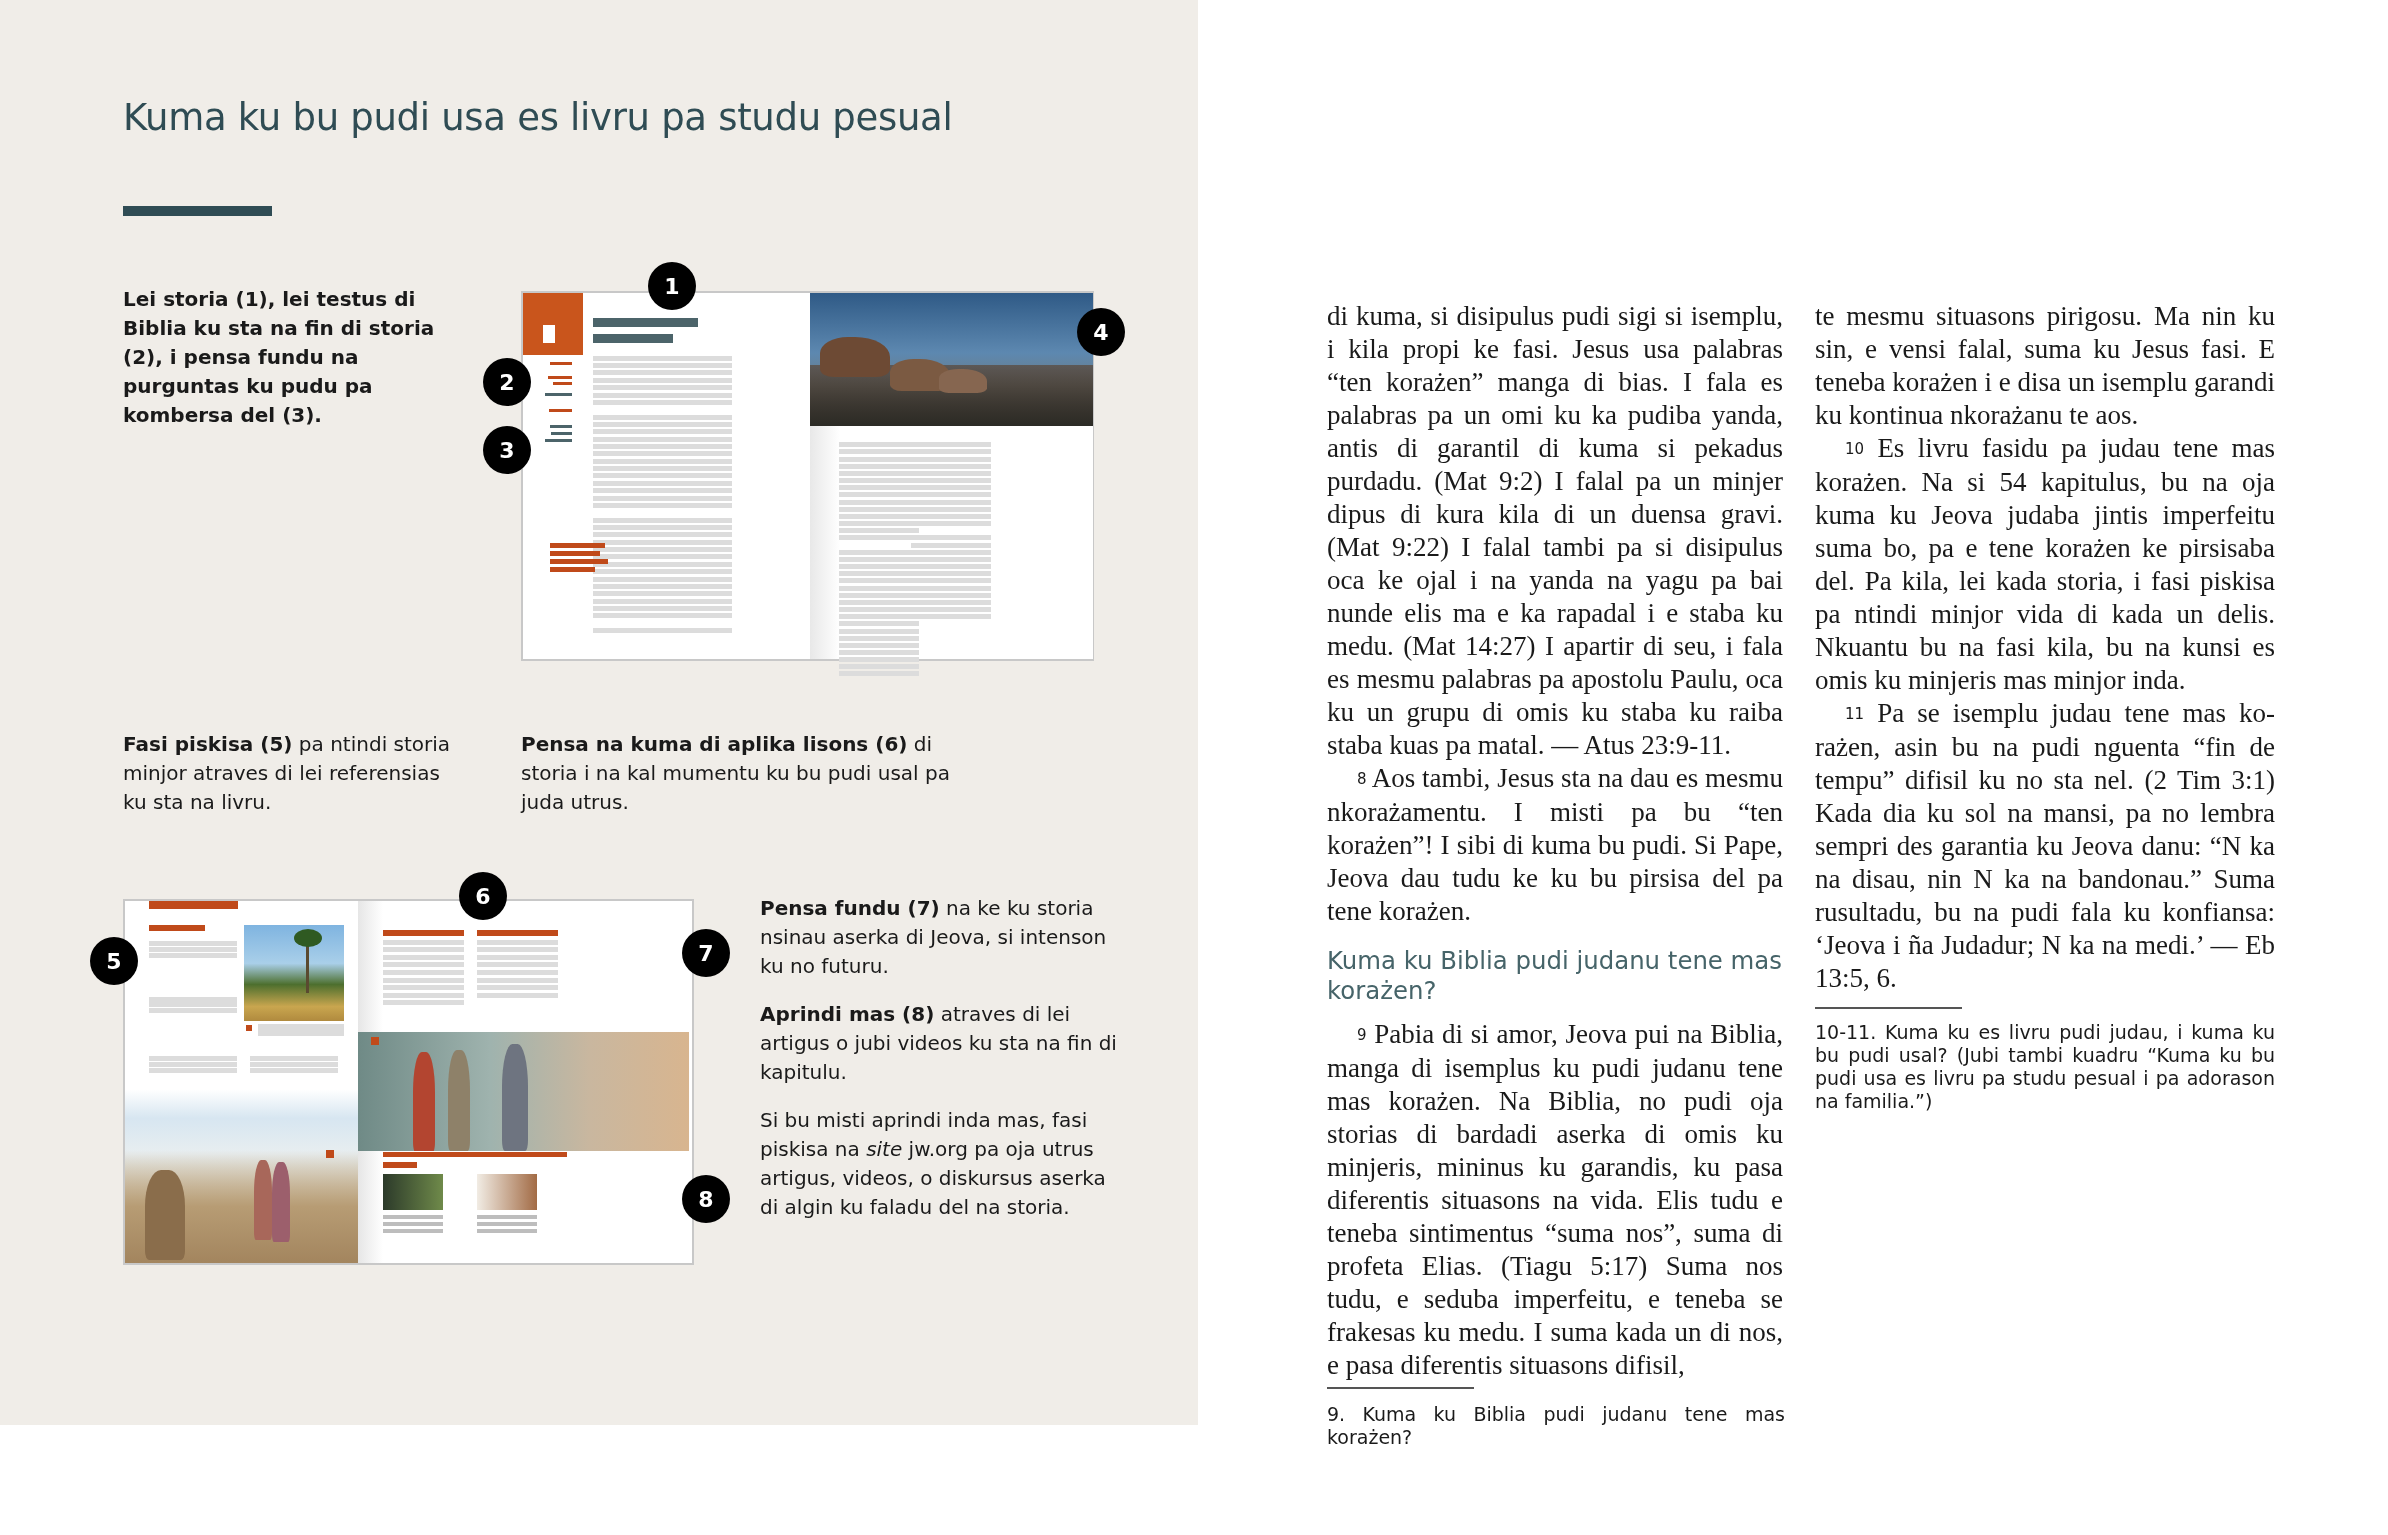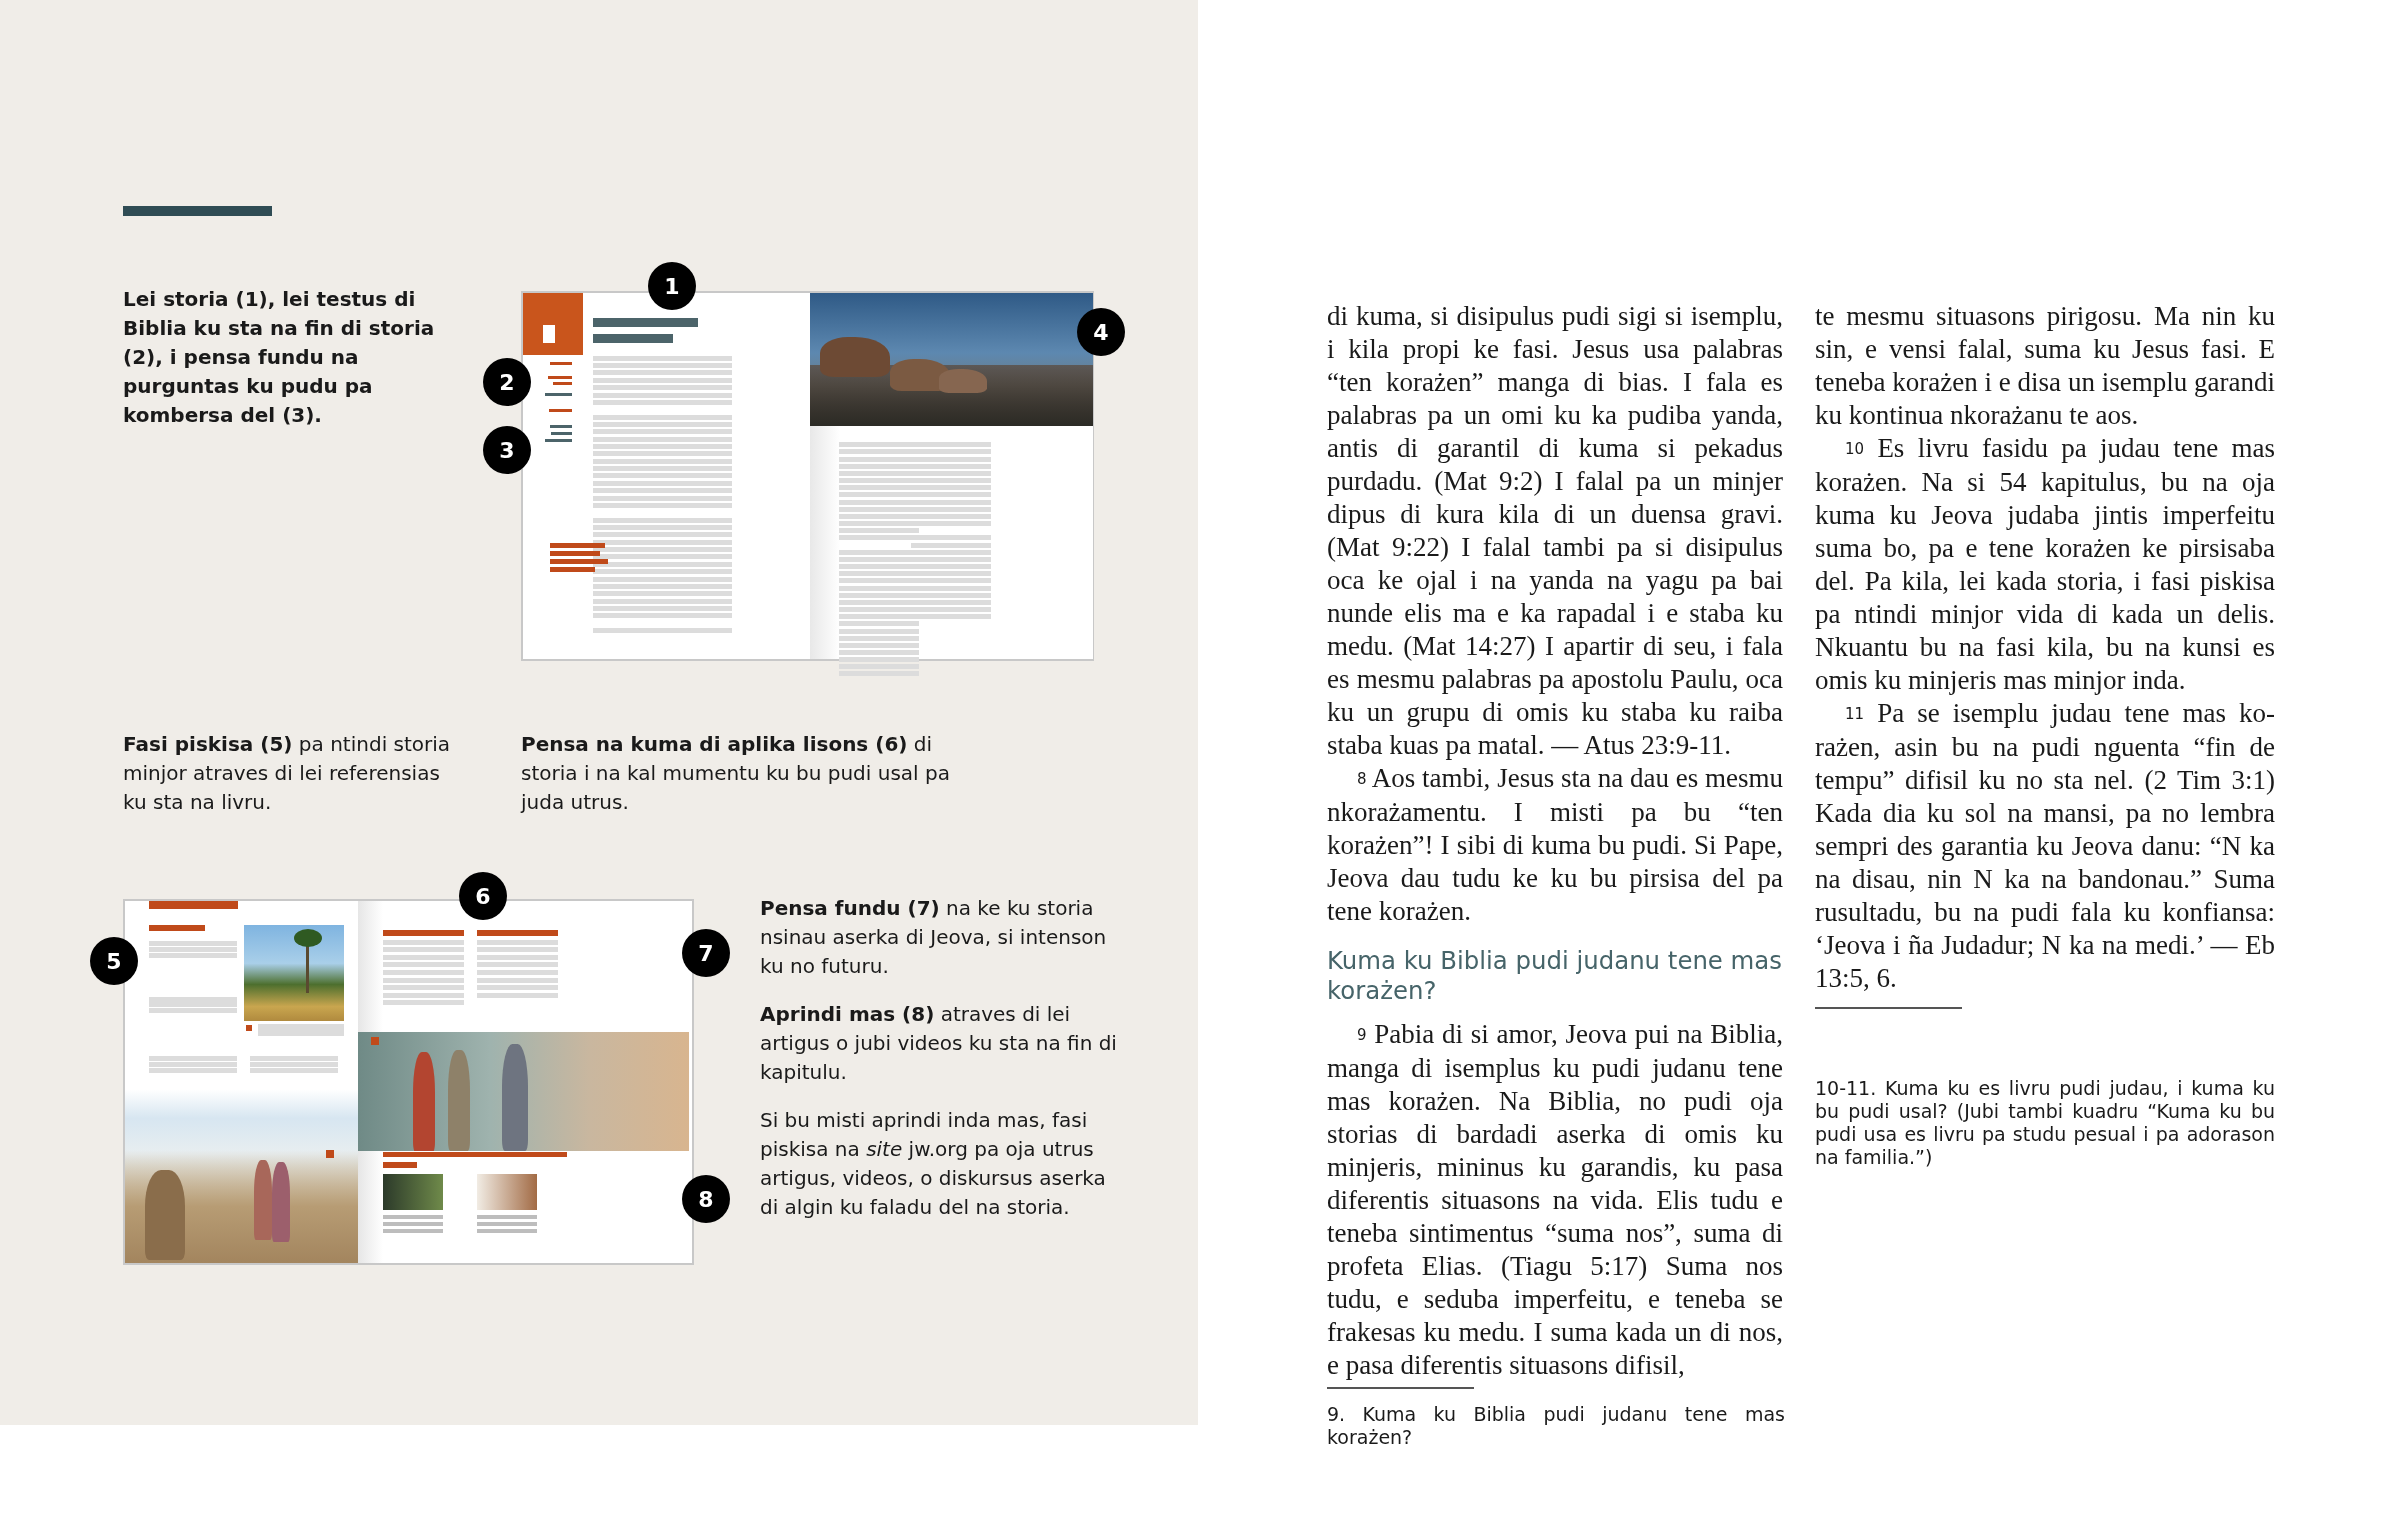--- a/index.html
+++ b/index.html
@@ -24,21 +24,21 @@
   .pnum{font-size:15px;vertical-align:3px;font-family:"DejaVu Sans",sans-serif;}
   .subhead{font-family:"DejaVu Sans",sans-serif;font-size:24.4px;line-height:30px;color:#466469;margin:18px 0 12px 0;text-align:left;}
   .fn-rule{position:absolute;height:2px;background:#555;}
   .fn{position:absolute;font-family:"DejaVu Sans",sans-serif;font-size:19px;line-height:23px;color:#1a1a1a;text-align:justify;}
 </style>
 </head>
 <body>
 
 <div class="panel">
   <h1 class="title">
-    <br>
+    <span>Kuma ku bu pudi usa es livru pa studu pesual</span><br>
   </h1>
   <div class="title-rule"></div>
 
   <div class="side-text" style="left:123px;top:285px;width:350px;">
     <p><b>Lei storia (1), lei testus di Biblia ku sta na fin di storia (2), i pensa fundu na purguntas ku pudu pa kombersa del (3).</b></p>
   </div>
 
   <div class="side-text" style="left:123px;top:730px;width:328px;">
     <p><b>Fasi piskisa (5)</b><span> pa ntindi storia minjor atraves di lei referensias ku sta na livru.</span></p>
   </div>
@@ -266,14 +266,14 @@
 </div>
 <div class="fn-rule" style="left:1327px;top:1387px;width:147px;"></div>
 <div class="fn" style="left:1327px;top:1403px;width:458px;">9. Kuma ku Biblia pudi judanu tene mas korażen?</div>
 
 <div class="col" style="left:1815px;top:300px;width:460px;">
   <p>te mesmu situasons pirigosu. Ma nin ku sin, e vensi falal, suma ku Jesus fasi. E teneba korażen i e disa un isemplu ga­randi ku kontinua nkorażanu te aos.</p>
   <p class="ind"><span class="pnum">10</span><span> Es livru fasidu pa judau tene mas korażen. Na si 54 kapitulus, bu na oja kuma ku Jeova judaba jintis imperfeitu suma bo, pa e tene korażen ke pirsisaba del. Pa kila, lei kada storia, i fasi piski­sa pa ntindi minjor vida di kada un de­lis. Nkuantu bu na fasi kila, bu na kun­si es omis ku minjeris mas minjor inda.</span></p>
   <p class="ind"><span class="pnum">11</span><span> Pa se isemplu judau tene mas ko­rażen, asin bu na pudi nguenta “fin de tempu” difisil ku no sta nel. (2 Tim 3:1) Kada dia ku sol na mansi, pa no lem­bra sempri des garantia ku Jeova danu: “N ka na disau, nin N ka na bando­nau.” Suma rusultadu, bu na pudi fala ku konfiansa: ‘Jeova i ña Judadur; N ka na medi.’ — Eb 13:5, 6.</span></p>
 </div>
 <div class="fn-rule" style="left:1815px;top:1007px;width:147px;"></div>
-<div class="fn" style="left:1815px;top:1077px;width:460px;">10-11. Kuma ku es livru pudi judau, i kuma ku bu pudi usal? (Jubi tambi kuadru “Kuma ku bu pudi usa es livru pa studu pesual i pa adorason na familia.”)</div>
+<div class="fn" style="left:1815px;top:1021px;width:460px;">10-11. Kuma ku es livru pudi judau, i kuma ku bu pudi usal? (Jubi tambi kuadru “Kuma ku bu pudi usa es livru pa studu pesual i pa adorason na familia.”)</div>
 
 
 </body></html>

